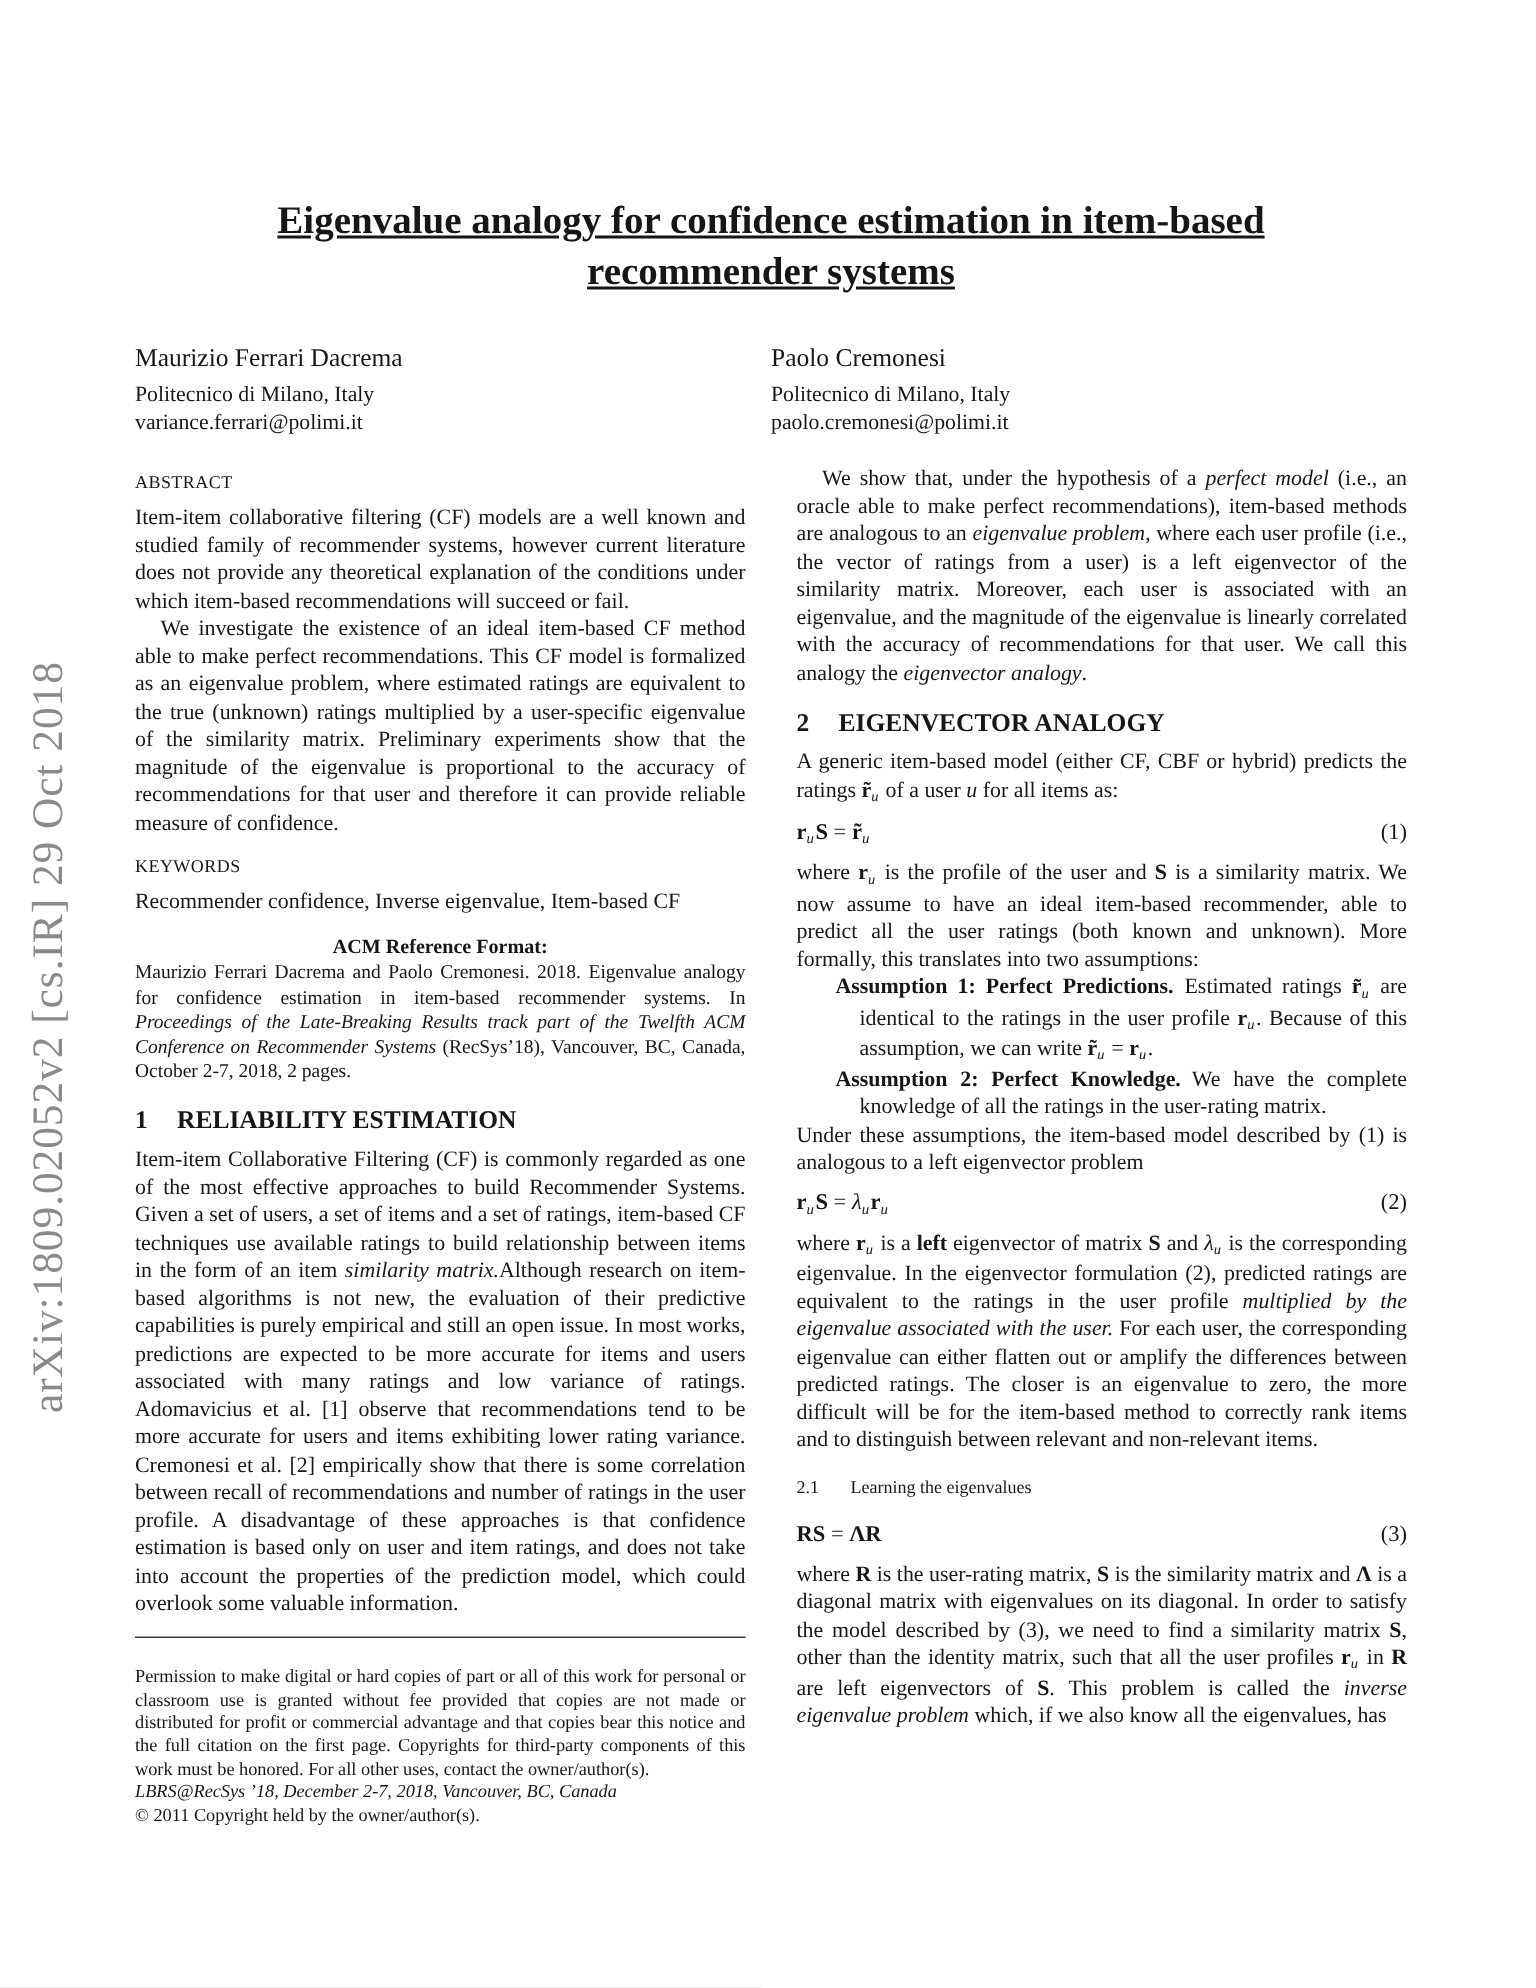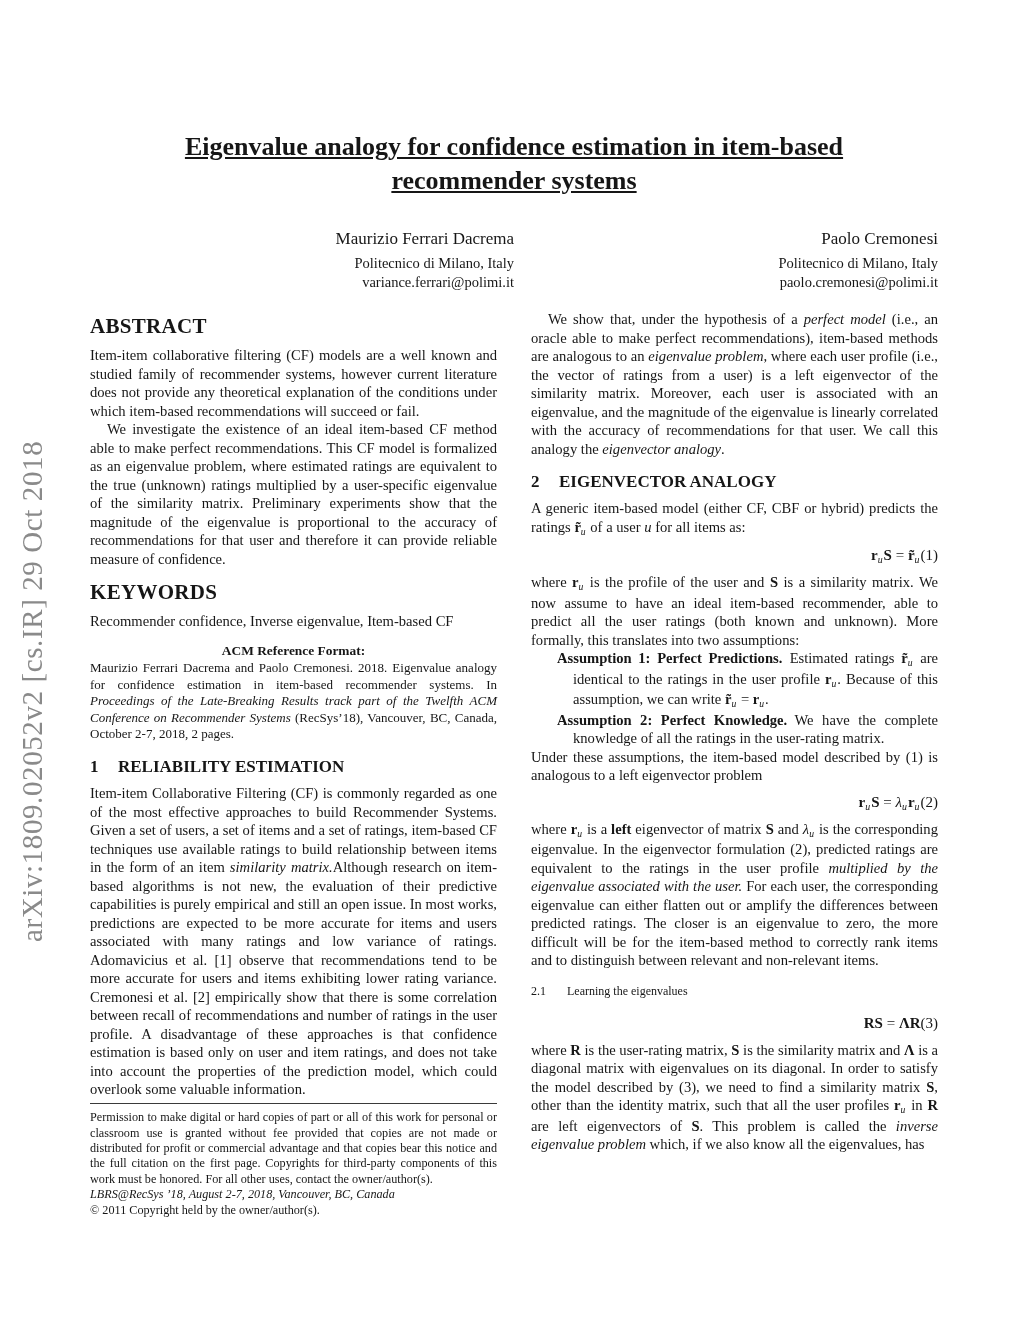--- a/index.html
+++ b/index.html
@@ -14,46 +14,46 @@
     transform:rotate(-90deg); transform-origin:left top;
     white-space:nowrap; font-size:29px; letter-spacing:.6px; color:#8a8a8a;
   }
   .content { position:absolute; left:90px; top:130px; width:848px; }
   .paper-title {
     text-align:center; font-weight:bold; font-size:26px; line-height:34px;
     margin:0 68px 30px 68px;
     text-decoration:underline;
   }
   .authors { display:flex; margin:0 0 18px 0; }
-  .author { flex:1; text-align:right; }
+  .author { flex:1; text-align:left; }
   .author .name { font-size:17px; line-height:22px; margin-bottom:4px; }
   .author .aff  { font-size:14.5px; line-height:19px; }
   .author .email{ font-size:14.5px; line-height:19px; }
   .cols { display:flex; gap:34px; }
   .col { width:407px; display:flex; flex-direction:column; }
   .col-left { height:908px; }
-  .h-abs { font-size:21px; font-weight:bold; margin:4px 0 7px 0; letter-spacing:.3px; }
+  .h-abs { font-size:12px; font-weight:normal; margin:4px 0 7px 0; letter-spacing:.3px; }
   .h-sec { font-size:17px; font-weight:bold; margin:14px 0 7px 0; }
   .h-sec .num { display:inline-block; min-width:28px; }
   .h-subsec { font-size:12px; font-weight:normal; margin:14px 0 7px 0; }
   .h-subsec .num { display:inline-block; min-width:36px; }
   p.body { font-size:14.6px; line-height:18.5px; text-align:justify; margin:0; }
   p.indent { text-indent:17px; }
   .kw { margin-top:12px; }
   .acm { margin-top:12px; font-size:13px; line-height:16.6px; text-align:justify; }
   .acm .head { font-weight:bold; font-size:13.4px; margin-bottom:1px; text-align:center; }
   .assumption {
     font-size:14.6px; line-height:18.5px; text-align:justify;
     padding-left:42px; text-indent:-16px; margin:0;
   }
   .equation { display:flex; align-items:center; margin:9px 0 9px 0; font-size:15px; }
-  .equation .eq-body { flex:1; text-align:right; }
+  .equation .eq-body { flex:1; text-align:left; }
   .equation .eq-num { text-align:right; }
   .footnote {
-    margin-top:auto; border-top:1px solid #3a3a3a; padding-top:6px;
+    margin-top:auto; border-top:1px solid #3a3a3a; padding-top:18px;
     font-size:12.2px; line-height:15.4px; text-align:justify;
   }
   .footnote .venue { font-style:italic; }
   .b { font-weight:bold; }
   .i { font-style:italic; }
   .sub { font-size:66%; font-style:italic; position:relative; top:3px; margin-right:1px; }
 </style>
 </head>
 <body>
 
@@ -91,21 +91,21 @@
         <div class="acm">
           <div class="head">ACM Reference Format:</div>
           <div><span>Maurizio Ferrari Dacrema and Paolo Cremonesi. 2018. Eigenvalue analogy for confidence estimation in item-based recommender systems. In </span><span class="i">Proceedings of the Late-Breaking Results track part of the Twelfth ACM Conference on Recommender Systems</span><span> (RecSys’18), Vancouver, BC, Canada, October 2-7, 2018, 2 pages.</span></div>
         </div>
 
         <h2 class="h-sec"><span class="num">1</span><span>RELIABILITY ESTIMATION</span></h2>
         <p class="body"><span>Item-item Collaborative Filtering (CF) is commonly regarded as one of the most effective approaches to build Recommender Systems. Given a set of users, a set of items and a set of ratings, item-based CF techniques use available ratings to build relationship between items in the form of an item </span><span class="i">similarity matrix.</span><span>Although research on item-based algorithms is not new, the evaluation of their predictive capabilities is purely empirical and still an open issue. In most works, predictions are expected to be more accurate for items and users associated with many ratings and low variance of ratings. Adomavicius et al. [1] observe that recommendations tend to be more accurate for users and items exhibiting lower rating variance. Cremonesi et al. [2] empirically show that there is some correlation between recall of recommendations and number of ratings in the user profile. A disadvantage of these approaches is that confidence estimation is based only on user and item ratings, and does not take into account the properties of the prediction model, which could overlook some valuable information.</span></p>
 
         <div class="footnote">
           <div>Permission to make digital or hard copies of part or all of this work for personal or classroom use is granted without fee provided that copies are not made or distributed for profit or commercial advantage and that copies bear this notice and the full citation on the first page. Copyrights for third-party components of this work must be honored. For all other uses, contact the owner/author(s).</div>
-          <div class="venue">LBRS@RecSys ’18, August 2-7, 2018, Vancouver, BC, Canada</div>
+          <div class="venue">LBRS@RecSys ’18, December 2-7, 2018, Vancouver, BC, Canada</div>
           <div>© 2011 Copyright held by the owner/author(s).</div>
         </div>
       </div>
 
       <div class="col">
         <p class="body indent"><span>We show that, under the hypothesis of a </span><span class="i">perfect model</span><span> (i.e., an oracle able to make perfect recommendations), item-based methods are analogous to an </span><span class="i">eigenvalue problem</span><span>, where each user profile (i.e., the vector of ratings from a user) is a left eigenvector of the similarity matrix. Moreover, each user is associated with an eigenvalue, and the magnitude of the eigenvalue is linearly correlated with the accuracy of recommendations for that user. We call this analogy the </span><span class="i">eigenvector analogy</span><span>.</span></p>
 
         <h2 class="h-sec"><span class="num">2</span><span>EIGENVECTOR ANALOGY</span></h2>
 
         <p class="body"><span>A generic item-based model (either CF, CBF or hybrid) predicts the ratings </span><span class="b">r̃</span><span class="sub">u</span><span> of a user </span><span class="i">u</span><span> for all items as:</span></p>

